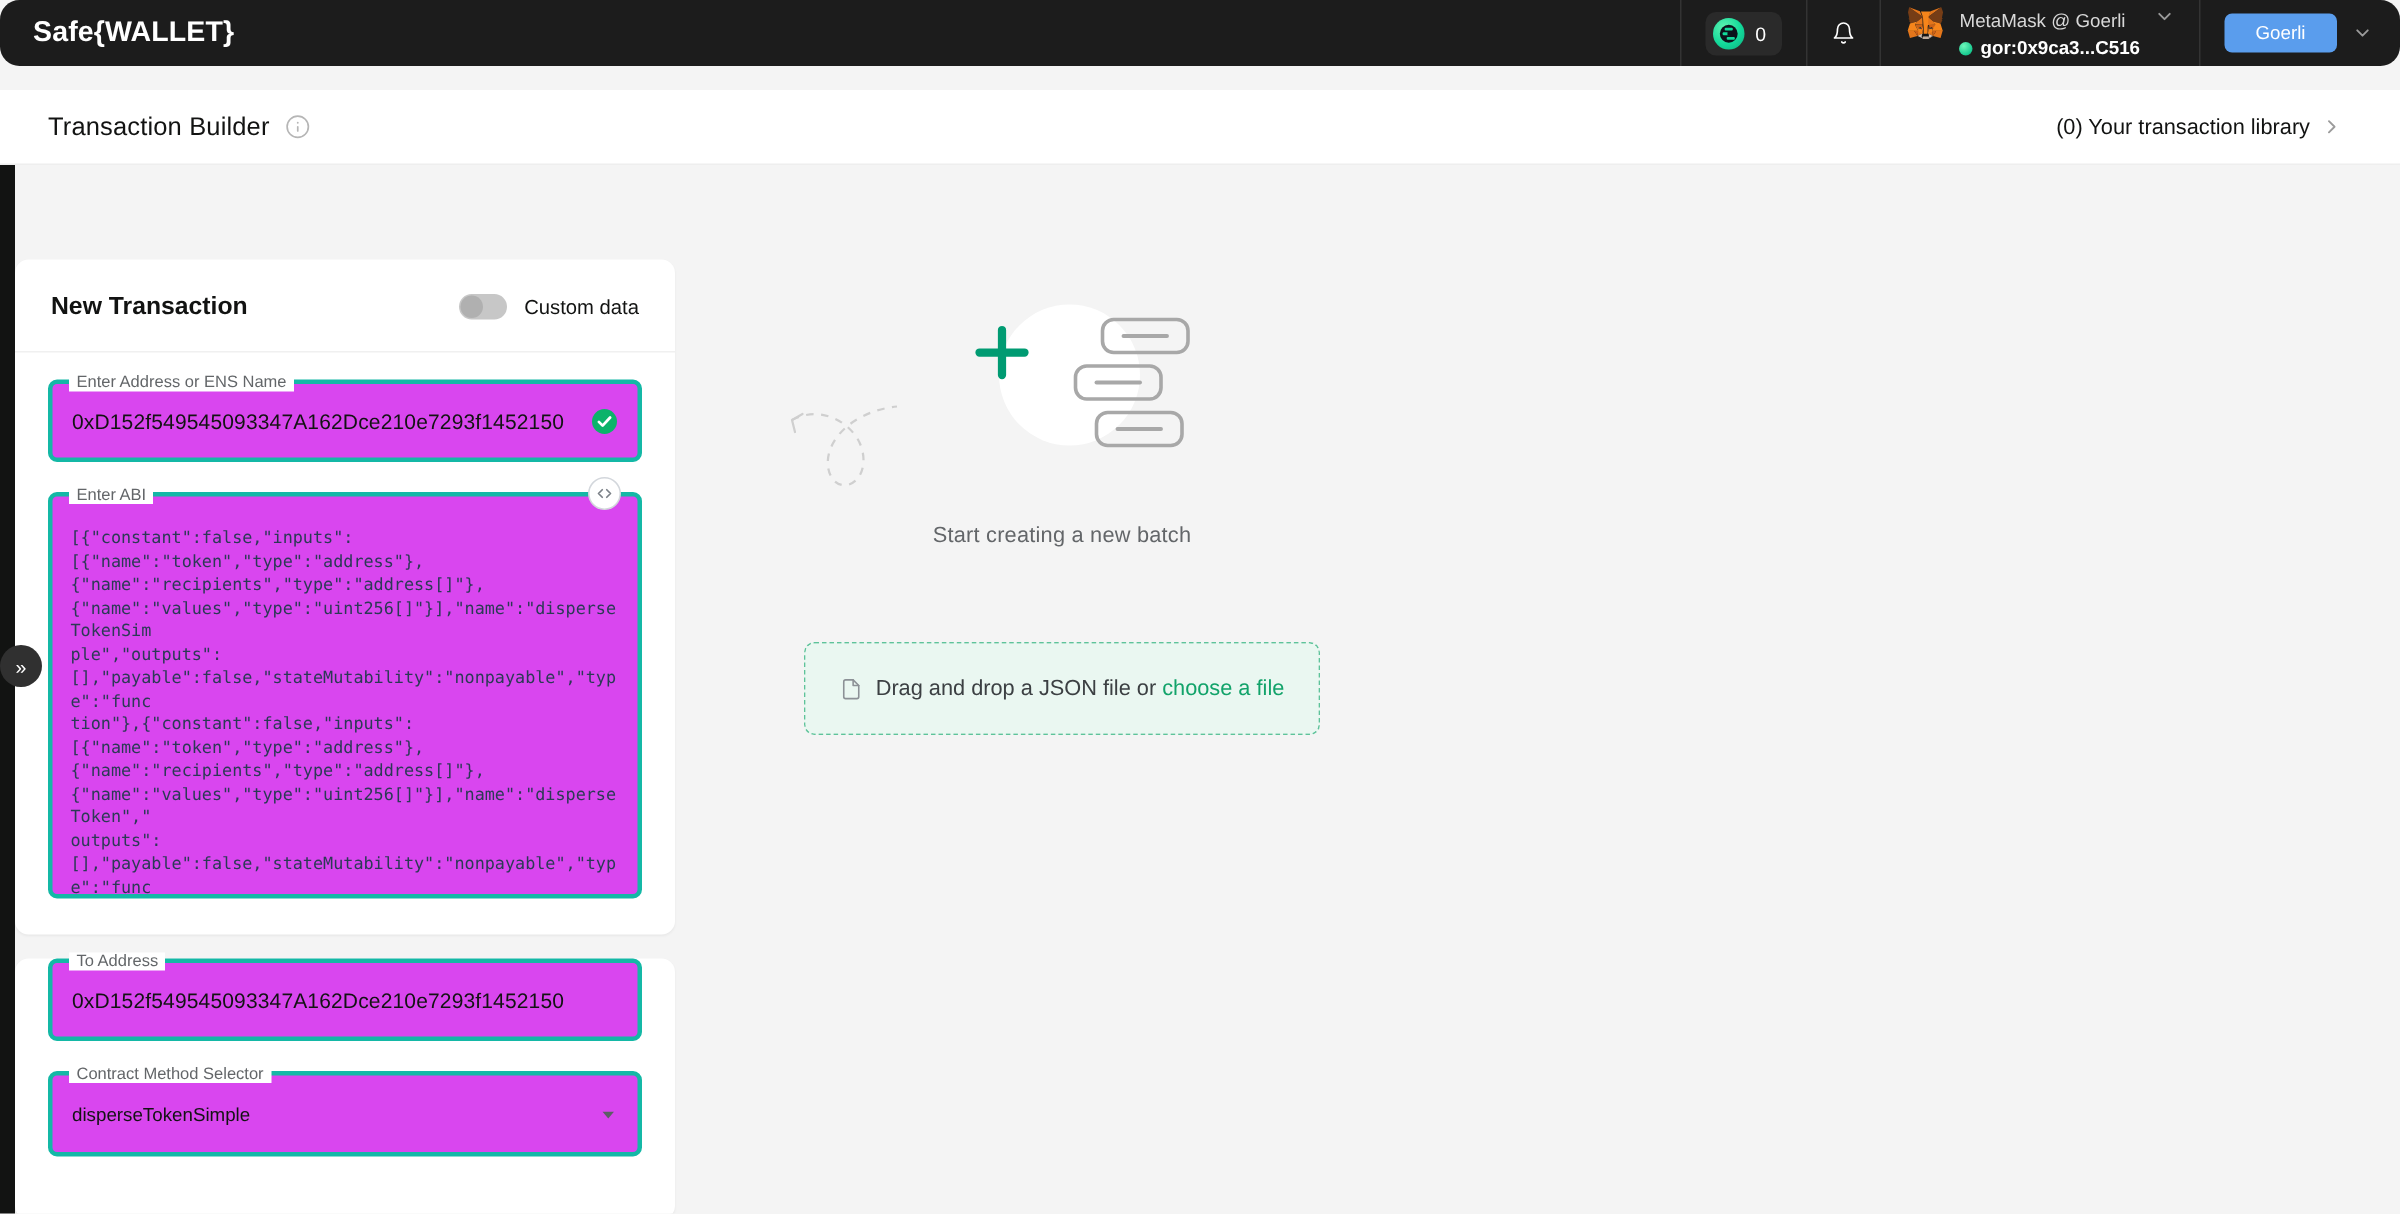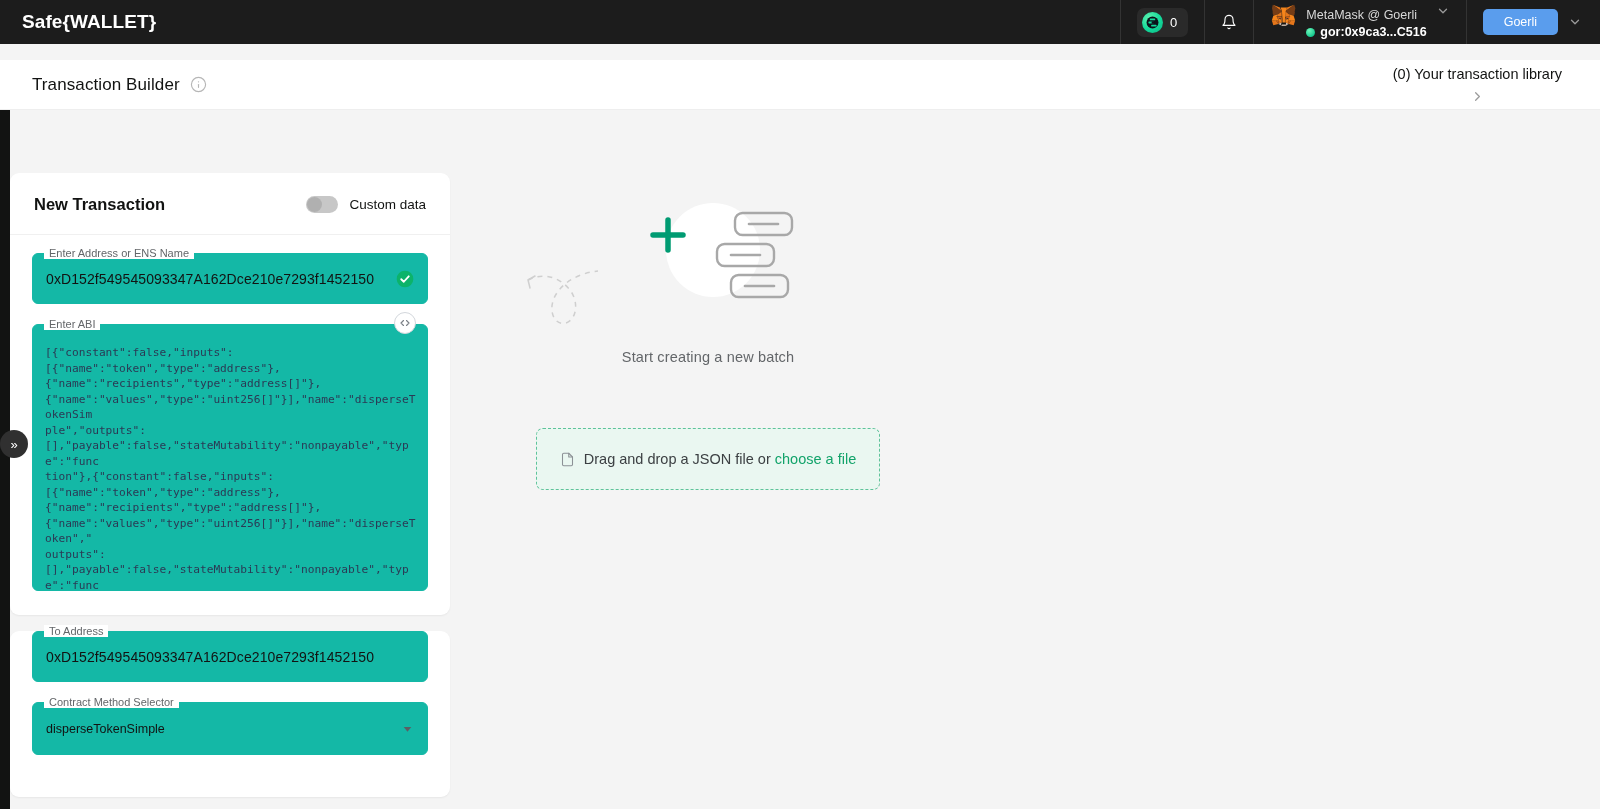--- a/index.html
+++ b/index.html
@@ -9,20 +9,21 @@
     background: #f4f4f4;
     overflow: hidden;
   }
 
   
   .topbar {
     height: 44px; width: 100%;
     background: #1c1c1c;
     display: flex; align-items: center;
     position: relative;
+    border-radius: 13px;
   }
   .brand {
     color: #ffffff;
     font-size: 19px;
     font-weight: bold;
     letter-spacing: .1px;
     padding-left: 22px;
   }
   .topbar-right {
     margin-left: auto;
@@ -85,21 +86,21 @@
   .page-title {
     font-size: 17px; color: #121312;
     padding-left: 32px; letter-spacing: .1px;
   }
   .info-ico {
     margin-left: 10px; color: #b6b6b6; display: flex;
   }
   .lib-link {
     margin-left: auto; margin-right: 38px;
     display: flex; align-items: center; gap: 7px;
-    color: #121312; font-size: 14.5px; cursor: pointer; flex-direction: column;
+    color: #121312; font-size: 14.5px; cursor: pointer;
   }
   .lib-chev { color: #9b9b9b; display: flex; }
 
   
   .body-area {
     position: relative;
     width: 100%; height: 715px;
     display: flex;
   }
   .rail {
@@ -151,24 +152,24 @@
     width: 15px; height: 15px; border-radius: 50%;
     background: #b0b0b0;
   }
   .toggle-label { font-size: 13.5px; color: #121312; }
 
   .card-body { padding: 18px 22px 24px 22px; }
 
   
   .field {
     position: relative;
-    border: 1px solid #14b8a6;
+    border: 3px solid #14b8a6;
     border-radius: 6px;
     margin-bottom: 20px;
-    background: #14b8a6;
+    background: #d946ef;
   }
   .field-legend {
     position: absolute;
     top: -7px; left: 11px;
     background: #ffffff;
     padding: 0 5px;
     font-size: 11px;
     color: #636669;
   }
   .field-val {

